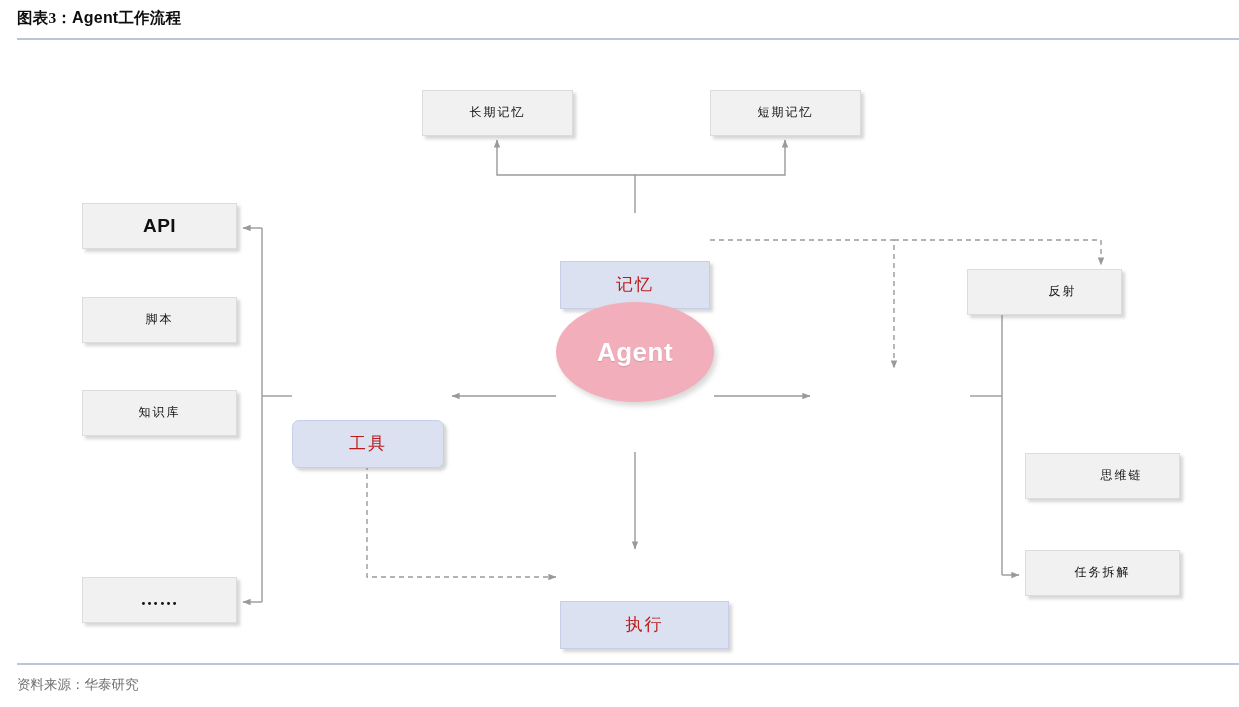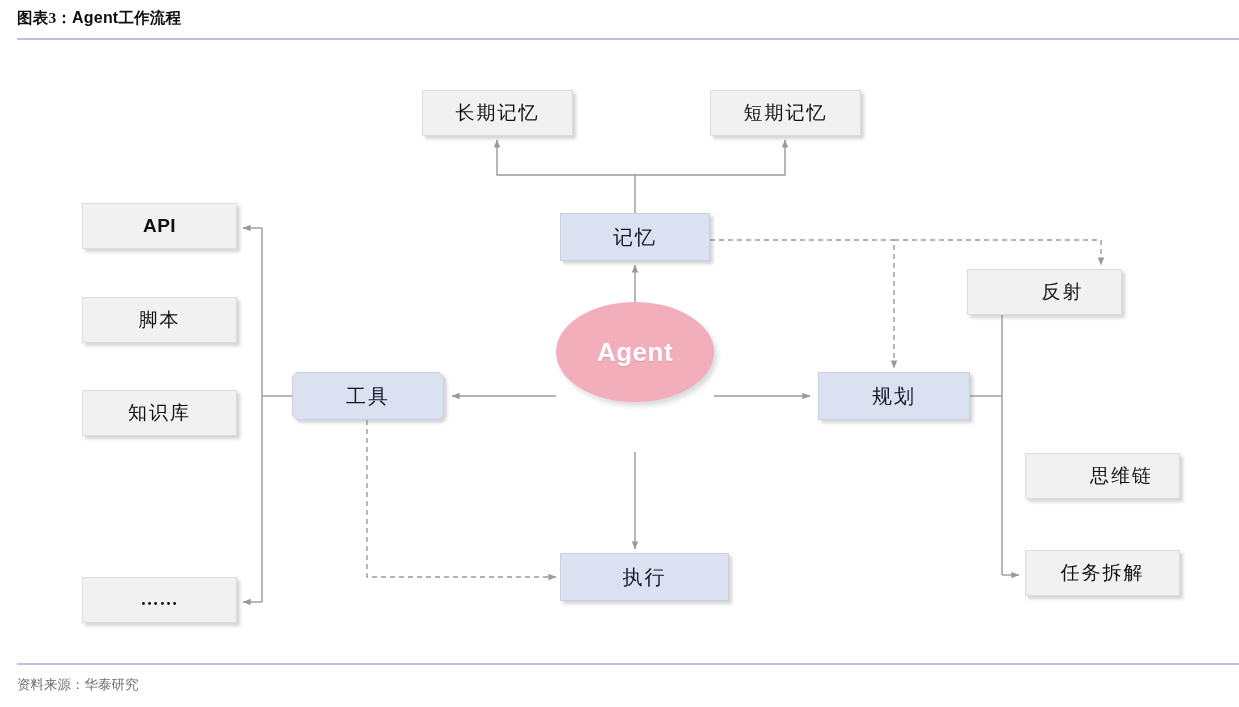--- a/index.html
+++ b/index.html
@@ -50,37 +50,38 @@
     display:flex;align-items:center;justify-content:center;
     box-sizing:border-box;
     text-align:center;
     line-height:1.1;
   }
   .node-grey{
     background:#f1f1f1;
     border:1px solid #dcdcdc;
     box-shadow:3px 3px 3px rgba(120,120,120,.30);
     color:#101010;
-    font-size:19px;
+    font-size:12px;
     font-family:"Liberation Serif","DejaVu Serif",serif;
     letter-spacing:2px;
   }
   .node-grey.latin{
     font-family:"Liberation Sans","DejaVu Sans",sans-serif;
     font-weight:bold;font-size:19px;letter-spacing:.5px;
   }
   .node-grey.dots{letter-spacing:1px;font-weight:bold;font-size:18px;}
   .node-blue{
     background:#dbe1f1;
     border:1px solid #c7cfe6;
     box-shadow:3px 3px 3px rgba(120,120,120,.30);
-    color:#0f172a;
-    font-size:20px;
+    color:#b91c1c;
+    font-size:17px;
     font-family:"Liberation Serif","DejaVu Serif",serif;
     letter-spacing:2px;
+    margin-top:48px;
   }
   .node-ellipse{
     background:#f2aebb;
     border-radius:50%;
     color:#ffffff;
     font-family:"Liberation Sans","DejaVu Sans",sans-serif;
     font-weight:bold;
     font-size:26px;
     letter-spacing:.5px;
     box-shadow:3px 4px 5px rgba(150,150,150,.35);
@@ -171,23 +172,20 @@
     <div class="node node-grey" style="left:1025px;top:505px;width:155px;height:46px;">
       <span>任务拆解</span>
     </div>
 
     <div class="node node-blue" style="left:560px;top:168px;width:150px;height:48px;">
       <span>记忆</span>
     </div>
     <div class="node node-blue" style="left:292px;top:327px;width:152px;height:48px;border-radius:7px;">
       <span>工具</span>
     </div>
-    <div class="node node-blue" style="left:818px;top:327px;width:152px;height:48px;">
-      <span>规划</span>
-    </div>
     <div class="node node-blue" style="left:560px;top:508px;width:169px;height:48px;">
       <span>执行</span>
     </div>
 
     <div class="node node-ellipse" style="left:556px;top:307px;width:158px;height:100px;margin-top:-50px;">
       <span>Agent</span>
     </div>
 
   </div>
 

